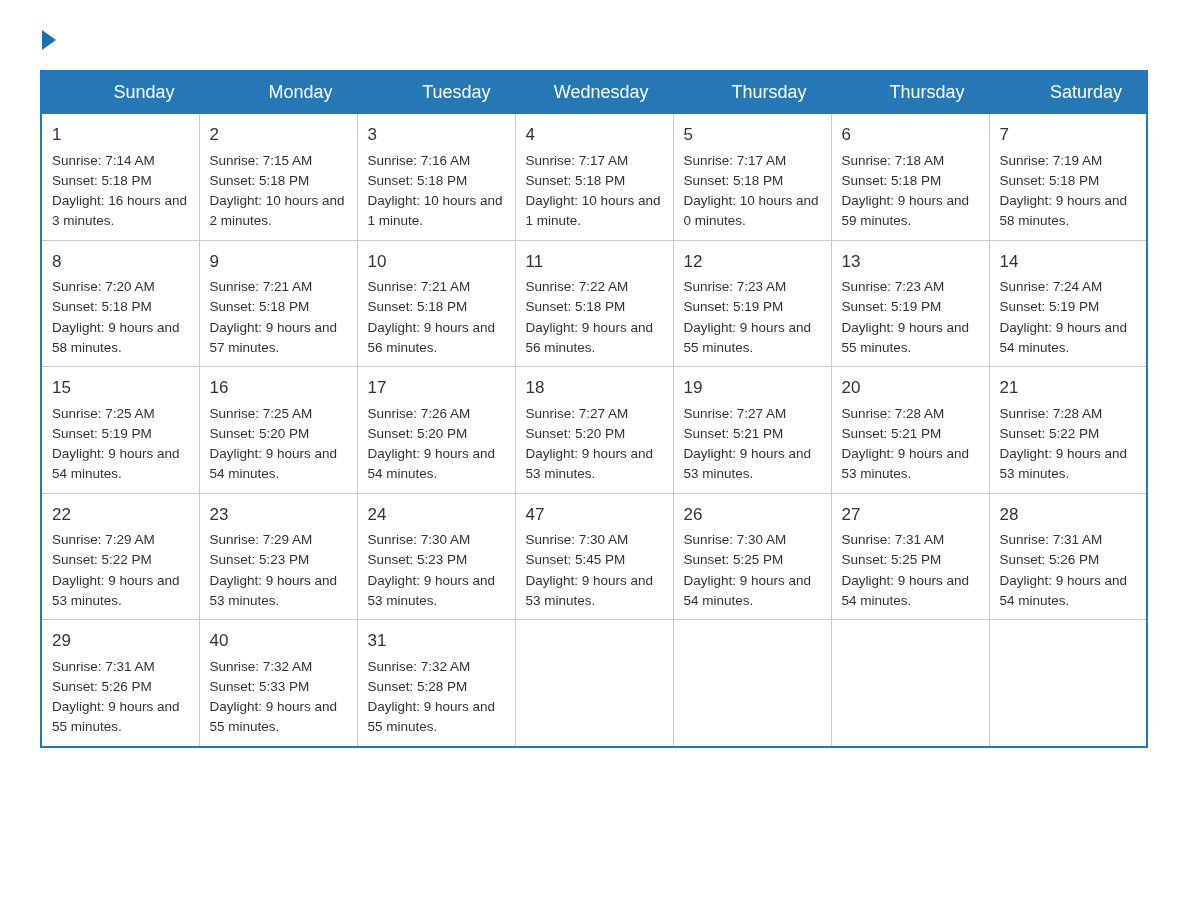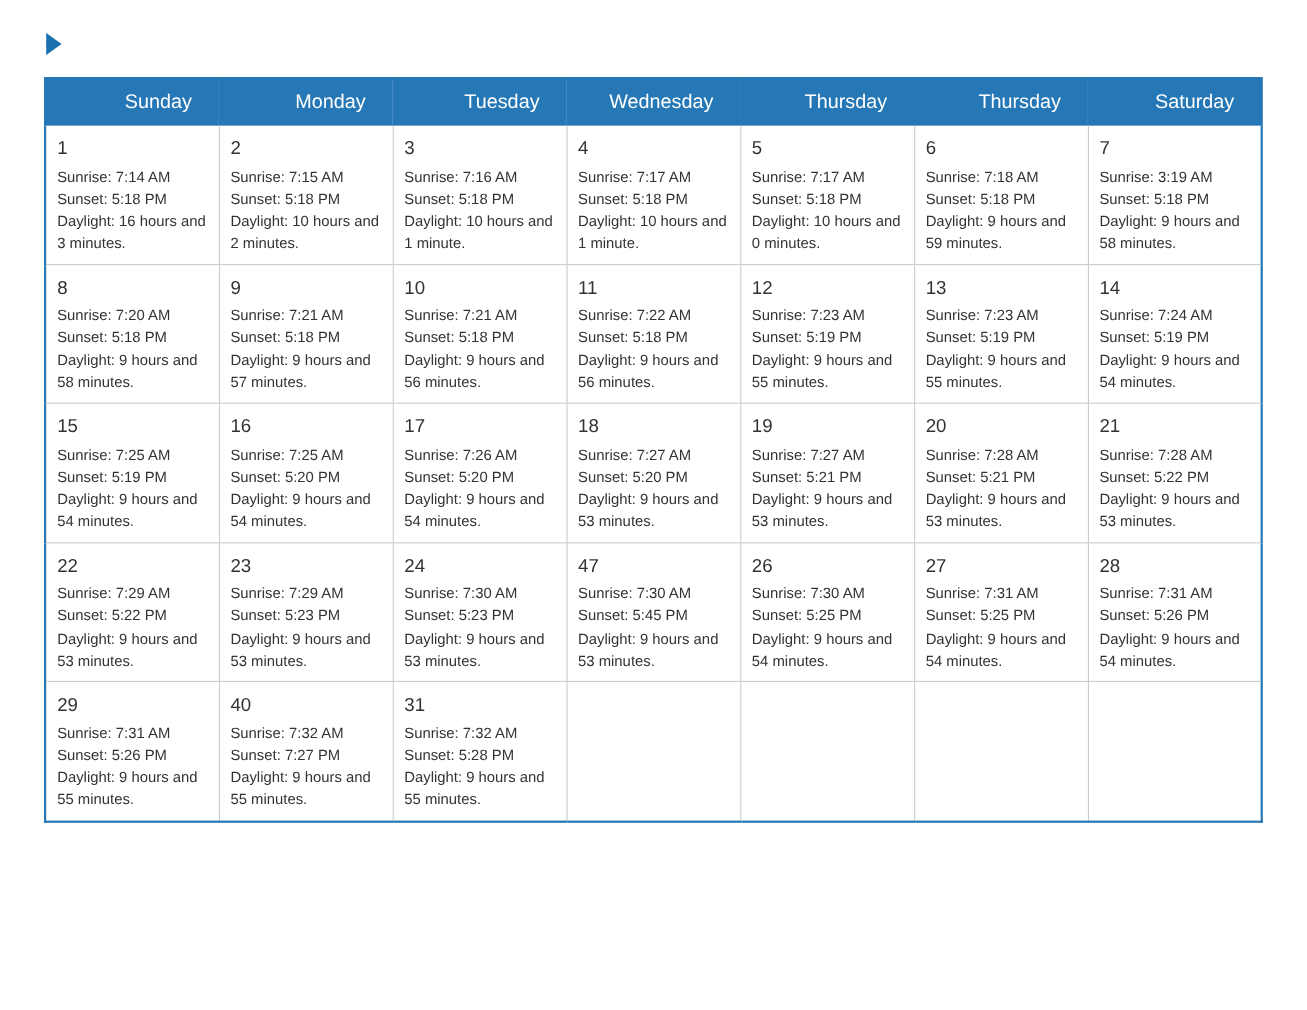--- a/index.html
+++ b/index.html
@@ -128,21 +128,21 @@
       </tr>
   </thead>
   <tbody id="calendar-body">
   <tr>
         <td><span class="day-num">1</span><span>Sunrise: 7:14 AM</span><br><span>Sunset: 5:18 PM</span><br><span>Daylight: 16 hours and 3 minutes.</span></td>
         <td><span class="day-num">2</span><span>Sunrise: 7:15 AM</span><br><span>Sunset: 5:18 PM</span><br><span>Daylight: 10 hours and 2 minutes.</span></td>
         <td><span class="day-num">3</span><span>Sunrise: 7:16 AM</span><br><span>Sunset: 5:18 PM</span><br><span>Daylight: 10 hours and 1 minute.</span></td>
         <td><span class="day-num">4</span><span>Sunrise: 7:17 AM</span><br><span>Sunset: 5:18 PM</span><br><span>Daylight: 10 hours and 1 minute.</span></td>
         <td><span class="day-num">5</span><span>Sunrise: 7:17 AM</span><br><span>Sunset: 5:18 PM</span><br><span>Daylight: 10 hours and 0 minutes.</span></td>
         <td><span class="day-num">6</span><span>Sunrise: 7:18 AM</span><br><span>Sunset: 5:18 PM</span><br><span>Daylight: 9 hours and 59 minutes.</span></td>
-        <td><span class="day-num">7</span><span>Sunrise: 3:19 AM</span><br><span>Sunset: 5:18 PM</span><br><span>Daylight: 9 hours and 58 minutes.</span></td>
+        <td><span class="day-num">7</span><span>Sunrise: 7:19 AM</span><br><span>Sunset: 5:18 PM</span><br><span>Daylight: 9 hours and 58 minutes.</span></td>
       </tr>
       <tr>
         <td><span class="day-num">8</span><span>Sunrise: 7:20 AM</span><br><span>Sunset: 5:18 PM</span><br><span>Daylight: 9 hours and 58 minutes.</span></td>
         <td><span class="day-num">9</span><span>Sunrise: 7:21 AM</span><br><span>Sunset: 5:18 PM</span><br><span>Daylight: 9 hours and 57 minutes.</span></td>
         <td><span class="day-num">10</span><span>Sunrise: 7:21 AM</span><br><span>Sunset: 5:18 PM</span><br><span>Daylight: 9 hours and 56 minutes.</span></td>
         <td><span class="day-num">11</span><span>Sunrise: 7:22 AM</span><br><span>Sunset: 5:18 PM</span><br><span>Daylight: 9 hours and 56 minutes.</span></td>
         <td><span class="day-num">12</span><span>Sunrise: 7:23 AM</span><br><span>Sunset: 5:19 PM</span><br><span>Daylight: 9 hours and 55 minutes.</span></td>
         <td><span class="day-num">13</span><span>Sunrise: 7:23 AM</span><br><span>Sunset: 5:19 PM</span><br><span>Daylight: 9 hours and 55 minutes.</span></td>
         <td><span class="day-num">14</span><span>Sunrise: 7:24 AM</span><br><span>Sunset: 5:19 PM</span><br><span>Daylight: 9 hours and 54 minutes.</span></td>
       </tr>
@@ -159,21 +159,21 @@
         <td><span class="day-num">22</span><span>Sunrise: 7:29 AM</span><br><span>Sunset: 5:22 PM</span><br><span>Daylight: 9 hours and 53 minutes.</span></td>
         <td><span class="day-num">23</span><span>Sunrise: 7:29 AM</span><br><span>Sunset: 5:23 PM</span><br><span>Daylight: 9 hours and 53 minutes.</span></td>
         <td><span class="day-num">24</span><span>Sunrise: 7:30 AM</span><br><span>Sunset: 5:23 PM</span><br><span>Daylight: 9 hours and 53 minutes.</span></td>
         <td><span class="day-num">47</span><span>Sunrise: 7:30 AM</span><br><span>Sunset: 5:45 PM</span><br><span>Daylight: 9 hours and 53 minutes.</span></td>
         <td><span class="day-num">26</span><span>Sunrise: 7:30 AM</span><br><span>Sunset: 5:25 PM</span><br><span>Daylight: 9 hours and 54 minutes.</span></td>
         <td><span class="day-num">27</span><span>Sunrise: 7:31 AM</span><br><span>Sunset: 5:25 PM</span><br><span>Daylight: 9 hours and 54 minutes.</span></td>
         <td><span class="day-num">28</span><span>Sunrise: 7:31 AM</span><br><span>Sunset: 5:26 PM</span><br><span>Daylight: 9 hours and 54 minutes.</span></td>
       </tr>
       <tr>
         <td><span class="day-num">29</span><span>Sunrise: 7:31 AM</span><br><span>Sunset: 5:26 PM</span><br><span>Daylight: 9 hours and 55 minutes.</span></td>
-        <td><span class="day-num">40</span><span>Sunrise: 7:32 AM</span><br><span>Sunset: 7:27 PM</span><br><span>Daylight: 9 hours and 55 minutes.</span></td>
+        <td><span class="day-num">40</span><span>Sunrise: 7:32 AM</span><br><span>Sunset: 5:33 PM</span><br><span>Daylight: 9 hours and 55 minutes.</span></td>
         <td><span class="day-num">31</span><span>Sunrise: 7:32 AM</span><br><span>Sunset: 5:28 PM</span><br><span>Daylight: 9 hours and 55 minutes.</span></td>
         <td class="empty"></td>
         <td class="empty"></td>
         <td class="empty"></td>
         <td class="empty"></td>
       </tr>
     </tbody>
 </table>
 
 </body></html>

